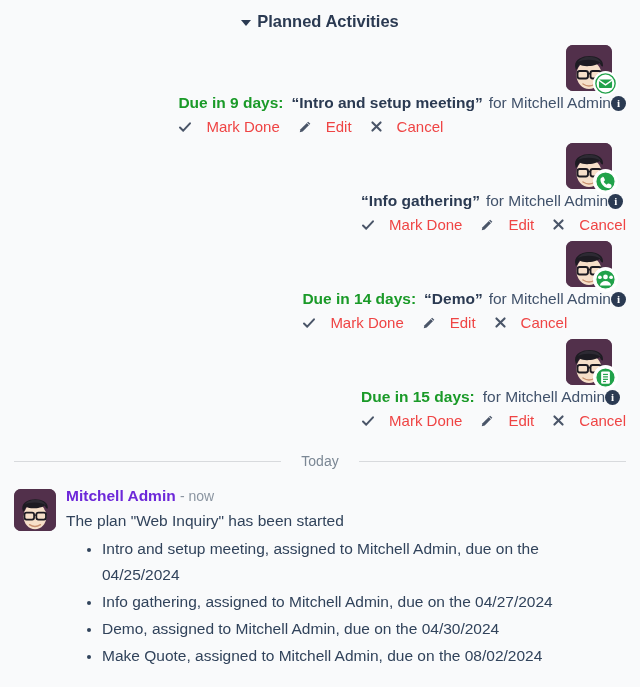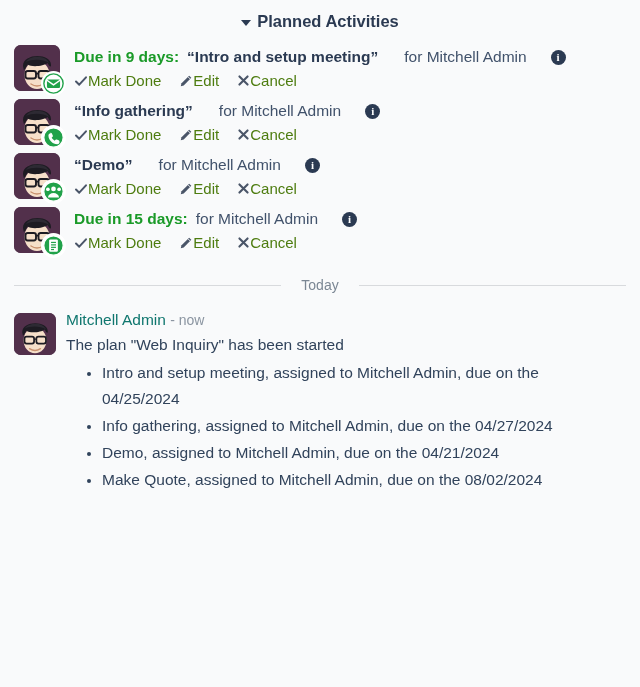--- a/index.html
+++ b/index.html
@@ -47,23 +47,24 @@
     border-top: 6px solid #2b3a52;
     margin-top: 2px;
   }
 
   
   .activity-list {
     padding: 0 0 0 0;
   }
   .activity-row {
     display: flex;
-    align-items: center;
+    align-items: flex-end;
     padding: 3px 14px 3px 14px;
     box-sizing: border-box;
+    flex-direction: column;
   }
   .avatar-wrap {
     position: relative;
     width: 46px;
     height: 46px;
     flex: 0 0 46px;
     margin-right: 14px;
     margin-top: 2px;
   }
   .avatar {
@@ -105,27 +106,27 @@
   }
   .due {
     color: #1a9a28;
     font-weight: bold;
     margin-right: 8px;
     white-space: nowrap;
   }
   .act-name {
     font-weight: bold;
     color: #2b3a52;
-    margin-right: 26px;
+    margin-right: 6px;
     white-space: nowrap;
   }
   .for-user {
     color: #41526b;
     font-weight: normal;
-    margin-right: 24px;
+    margin-right: 0;
     white-space: nowrap;
   }
   .info-icon {
     display: inline-flex;
     width: 15px;
     height: 15px;
     border-radius: 50%;
     background: #2b3a52;
     color: #ffffff;
     font-size: 11px;
@@ -141,22 +142,22 @@
   .activity-line2 {
     display: flex;
     align-items: center;
     gap: 18px;
     margin-top: 4px;
     font-size: 15px;
   }
   .act-link {
     display: inline-flex;
     align-items: center;
-    gap: 0;
-    color: #4d7c0f;
+    gap: 14px;
+    color: #ef4444;
     cursor: pointer;
     white-space: nowrap;
   }
   .act-link .glyph {
     display: inline-flex;
     align-items: center;
     justify-content: center;
     color: #4a5568;
   }
 
@@ -195,22 +196,22 @@
     overflow: hidden;
     display: block;
     background: #52304b;
   }
   .msg-body { flex: 1 1 auto; min-width: 0; }
   .msg-head {
     font-size: 15.5px;
     line-height: 20px;
   }
   .msg-author {
-    font-weight: normal;
-    color: #0f766e;
+    font-weight: bold;
+    color: #6d28d9;
     cursor: pointer;
   }
   .msg-time {
     color: #8b95a1;
     font-weight: normal;
     font-size: 14px;
   }
   .msg-text {
     font-size: 15.5px;
     line-height: 26px;
@@ -370,20 +371,21 @@
             <circle cx="12" cy="12" r="11" fill="#21a24a" stroke="#ffffff" stroke-width="1.2"></circle>
             <circle cx="12" cy="9" r="2.7" fill="#ffffff"></circle>
             <path d="M5.6 18.8 c.5 -3.2 3.2 -5 6.4 -5 s5.9 1.8 6.4 5 z" fill="#ffffff"></path>
             <circle cx="5.6" cy="9.4" r="2.1" fill="#ffffff"></circle>
             <circle cx="18.4" cy="9.4" r="2.1" fill="#ffffff"></circle>
           </svg>
         </span>
       </div>
       <div class="activity-body">
         <div class="activity-line1">
+          <span class="due">Due in 14 days:</span>
           <span class="act-name">“Demo”</span>
           <span class="for-user">for Mitchell Admin</span>
           <span class="info-icon">i</span>
         </div>
         <div class="activity-line2">
           <span class="act-link">
             <span class="glyph">
               <svg width="14" height="14" viewBox="0 0 16 16">
                 <path d="M2.3 8.6 L6 12.2 L13.7 3.8" fill="none" stroke="#4a5568" stroke-width="2.3" stroke-linecap="round" stroke-linejoin="round"></path>
               </svg>
@@ -491,17 +493,17 @@
   </div>
   <div class="msg-body">
     <div class="msg-head">
       <span class="msg-author">Mitchell Admin</span>
       <span class="msg-time">- now</span>
     </div>
     <div class="msg-text">The plan "Web Inquiry" has been started</div>
     <ul class="msg-list" id="msg-bullets">
         <li>Intro and setup meeting, assigned to Mitchell Admin, due on the 04/25/2024</li>
         <li>Info gathering, assigned to Mitchell Admin, due on the 04/27/2024</li>
-        <li>Demo, assigned to Mitchell Admin, due on the 04/21/2024</li>
+        <li>Demo, assigned to Mitchell Admin, due on the 04/30/2024</li>
         <li>Make Quote, assigned to Mitchell Admin, due on the 08/02/2024</li>
       </ul>
   </div>
 </div>
 
 </body></html>

